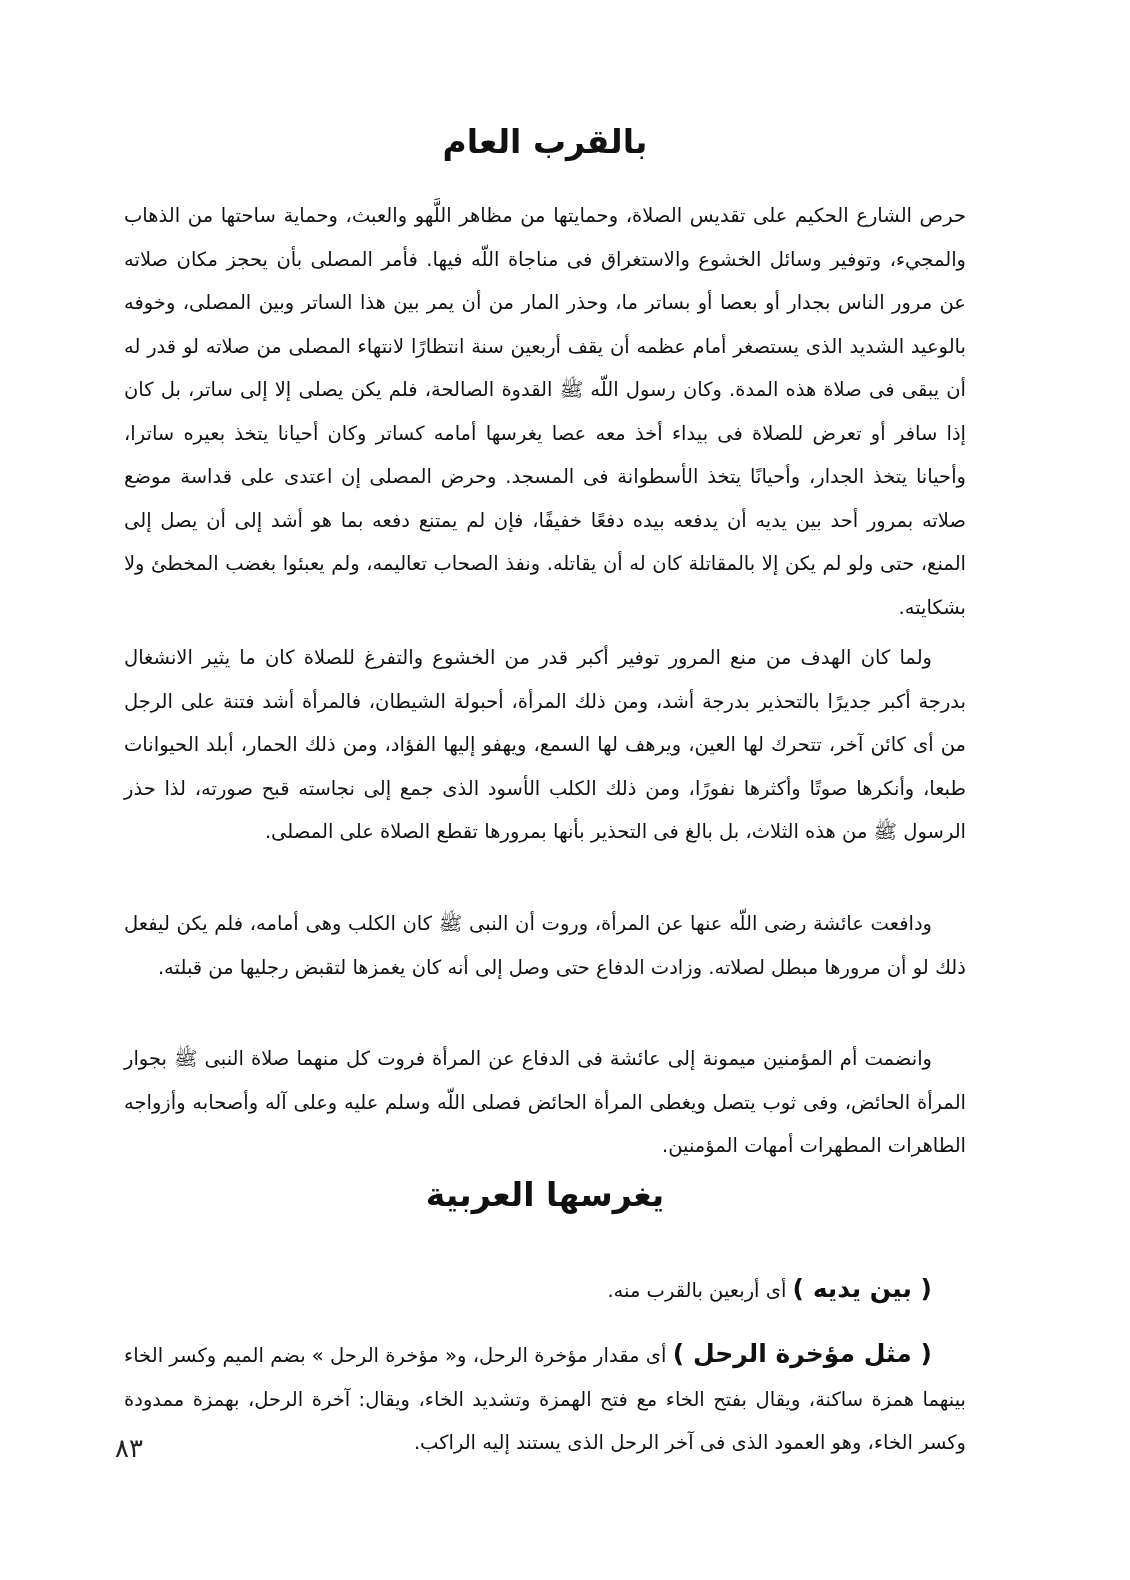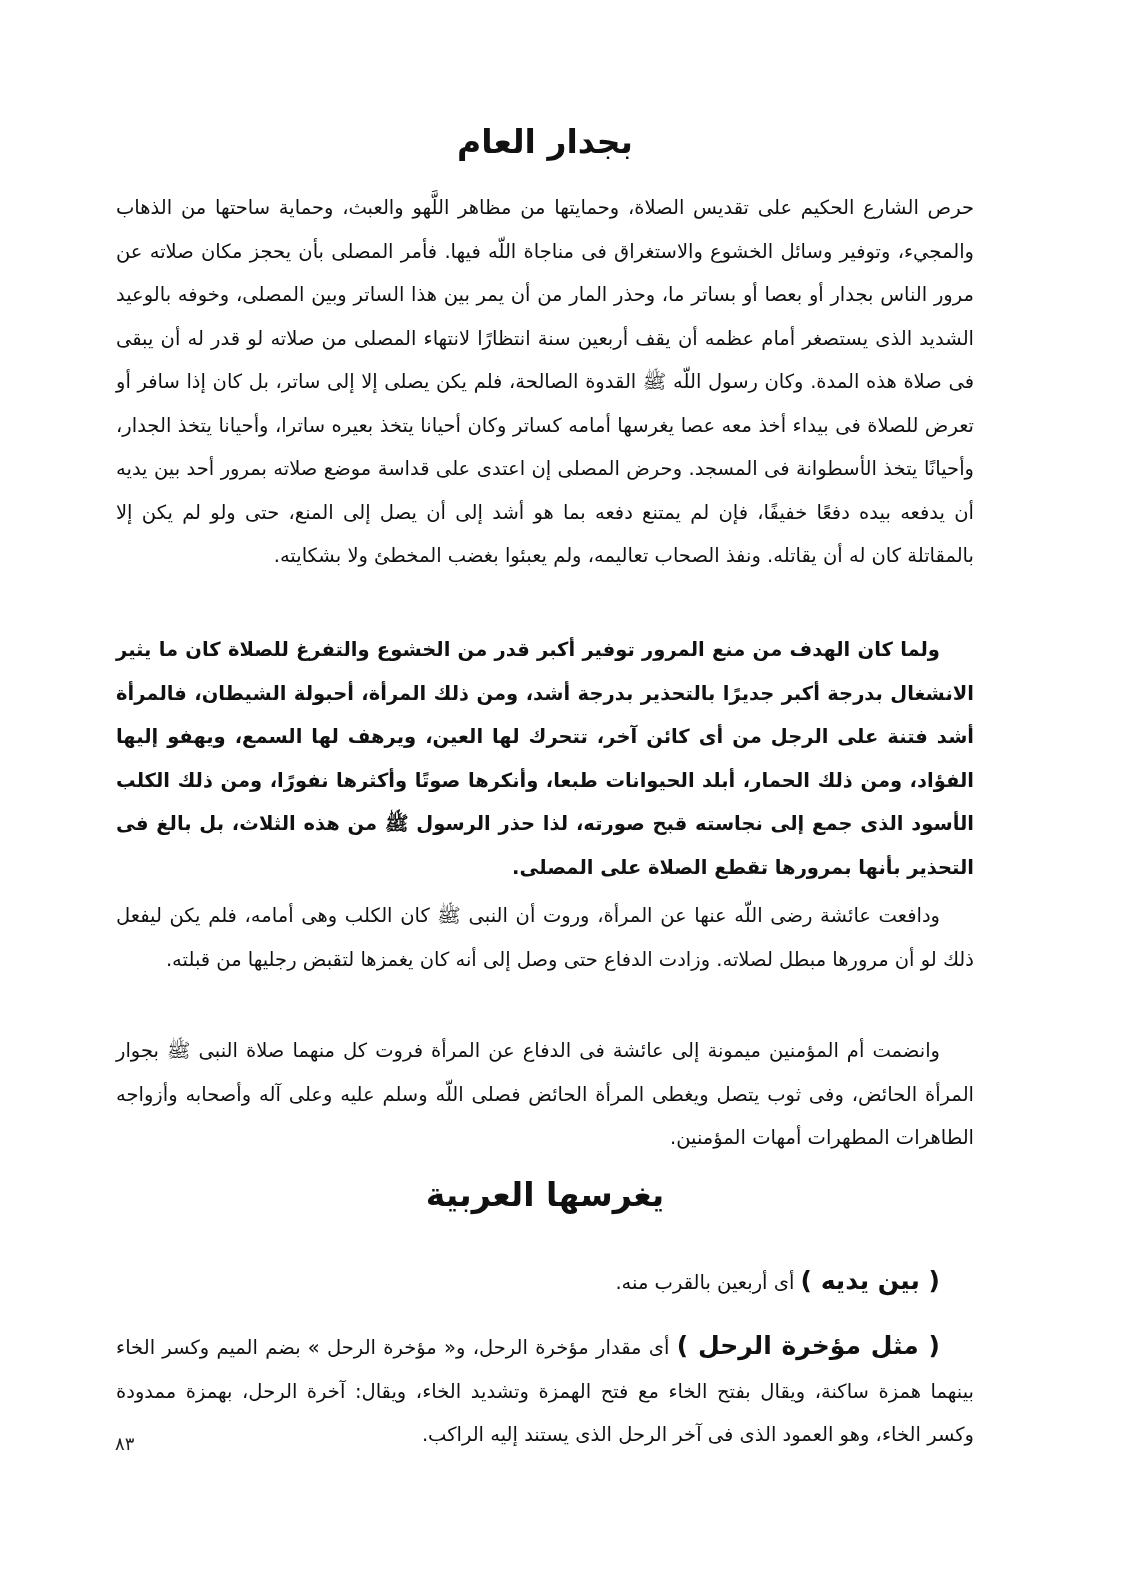--- a/index.html
+++ b/index.html
@@ -12,41 +12,41 @@
     position: absolute; left: 112px; top: 0; width: 866px; height: 1580px;
     direction: rtl;
   }
   .heading {
     text-align: center; font-weight: bold; font-size: 33px; margin: 0;
     position: absolute; left: 0; right: 0;
   }
   #h1 { top: 122px; }
   #h2 { top: 1175px; }
   .para {
-    position: absolute; left: 0; right: 0; margin: 4px;
+    position: absolute; left: 0; right: 0; margin: 12px;
     font-size: 19.5px; line-height: 43.5px; text-align: justify;
     text-align-last: right; letter-spacing: -0.2px;
   }
   #p1 { top: 182px; text-indent: 0; }
-  #p2 { top: 624px; text-indent: 34px; font-weight: bold; }
+  #p2 { top: 624px; text-indent: 34px; }
   #p3 { top: 890px; text-indent: 34px; }
   #p4 { top: 1025px; text-indent: 34px; }
   #d1 { top: 1255px; text-indent: 34px; }
   #d2 { top: 1320px; text-indent: 34px; }
   .term { font-weight: bold; font-size: 25px; }
   .page-num {
     position: absolute; left: 115px; top: 1433px;
-    font-size: 18px; direction: rtl; color: #222;
+    font-size: 26px; direction: rtl; color: #222;
   }
 </style>
 </head>
 <body>
 
 <div class="page">
-  <h1 id="h1" class="heading">بجدار العام</h1>
+  <h1 id="h1" class="heading">بالقرب العام</h1>
 
   <p id="p1" class="para">حرص الشارع الحكيم على تقديس الصلاة، وحمايتها من مظاهر اللَّهو والعبث، وحماية ساحتها من الذهاب والمجيء، وتوفير وسائل الخشوع والاستغراق فى مناجاة اللّه فيها. فأمر المصلى بأن يحجز مكان صلاته عن مرور الناس بجدار أو بعصا أو بساتر ما، وحذر المار من أن يمر بين هذا الساتر وبين المصلى، وخوفه بالوعيد الشديد الذى يستصغر أمام عظمه أن يقف أربعين سنة انتظارًا لانتهاء المصلى من صلاته لو قدر له أن يبقى فى صلاة هذه المدة. وكان رسول اللّه ﷺ القدوة الصالحة، فلم يكن يصلى إلا إلى ساتر، بل كان إذا سافر أو تعرض للصلاة فى بيداء أخذ معه عصا يغرسها أمامه كساتر وكان أحيانا يتخذ بعيره ساترا، وأحيانا يتخذ الجدار، وأحيانًا يتخذ الأسطوانة فى المسجد. وحرض المصلى إن اعتدى على قداسة موضع صلاته بمرور أحد بين يديه أن يدفعه بيده دفعًا خفيفًا، فإن لم يمتنع دفعه بما هو أشد إلى أن يصل إلى المنع، حتى ولو لم يكن إلا بالمقاتلة كان له أن يقاتله. ونفذ الصحاب تعاليمه، ولم يعبئوا بغضب المخطئ ولا بشكايته.</p>
   <p id="p2" class="para">ولما كان الهدف من منع المرور توفير أكبر قدر من الخشوع والتفرغ للصلاة كان ما يثير الانشغال بدرجة أكبر جديرًا بالتحذير بدرجة أشد، ومن ذلك المرأة، أحبولة الشيطان، فالمرأة أشد فتنة على الرجل من أى كائن آخر، تتحرك لها العين، ويرهف لها السمع، ويهفو إليها الفؤاد، ومن ذلك الحمار، أبلد الحيوانات طبعا، وأنكرها صوتًا وأكثرها نفورًا، ومن ذلك الكلب الأسود الذى جمع إلى نجاسته قبح صورته، لذا حذر الرسول ﷺ من هذه الثلاث، بل بالغ فى التحذير بأنها بمرورها تقطع الصلاة على المصلى.</p>
   <p id="p3" class="para">ودافعت عائشة رضى اللّه عنها عن المرأة، وروت أن النبى ﷺ كان الكلب وهى أمامه، فلم يكن ليفعل ذلك لو أن مرورها مبطل لصلاته. وزادت الدفاع حتى وصل إلى أنه كان يغمزها لتقبض رجليها من قبلته.</p>
   <p id="p4" class="para">وانضمت أم المؤمنين ميمونة إلى عائشة فى الدفاع عن المرأة فروت كل منهما صلاة النبى ﷺ بجوار المرأة الحائض، وفى ثوب يتصل ويغطى المرأة الحائض فصلى اللّه وسلم عليه وعلى آله وأصحابه وأزواجه الطاهرات المطهرات أمهات المؤمنين.</p>
 
   <h2 id="h2" class="heading">يغرسها العربية</h2>
 
   <p id="d1" class="para">
     <span class="term">( بين يديه )</span><span> أى أربعين بالقرب منه.</span>

